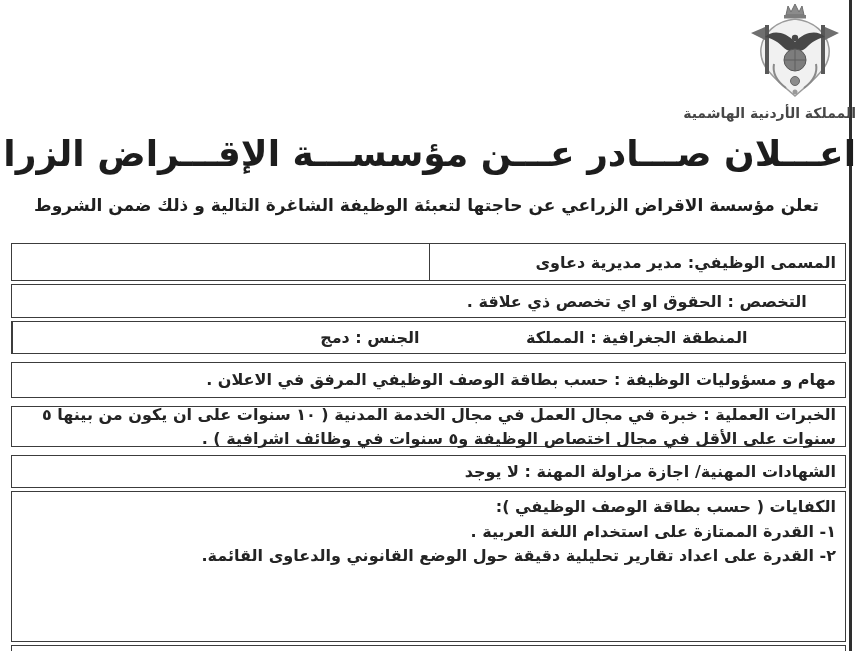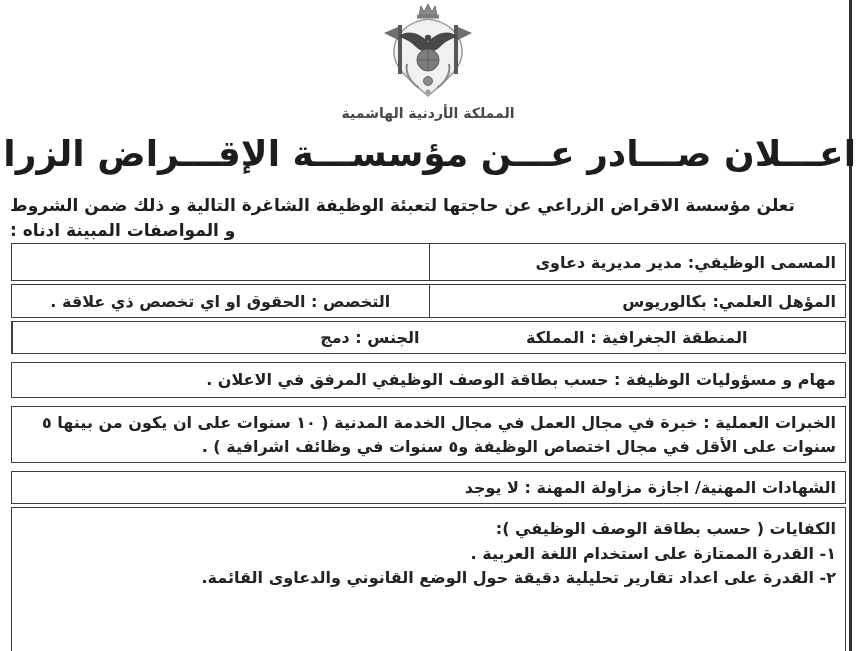--- a/index.html
+++ b/index.html
@@ -13,38 +13,38 @@
     color:#222222;
   }
   
   .col-rule{
     position:absolute;top:0;bottom:0;right:4px;width:3px;
     background:#2e2e2e;
   }
   
   .emblem{
     position:absolute;top:2px;right:0;left:0;
-    display:flex;flex-direction:column;align-items:center;
+    display:flex;flex-direction:column;align-items:flex-start;
   }
   .emblem-label{
     margin-top:1px;
     font-size:14px;font-weight:bold;color:#474747;
     letter-spacing:-1px;
   }
   
   .title{
     position:absolute;top:133px;right:0;left:14px;
     text-align:center;
     font-size:36px;font-weight:bold;color:#1d1d1d;
     white-space:nowrap;
   }
   
   .intro{
     position:absolute;top:193px;right:13px;left:10px;
-    text-align:left;
+    text-align:center;
     font-size:17px;font-weight:bold;color:#1f1f1f;
     line-height:25px;
   }
   .intro .l1{white-space:nowrap;}
   
   .jobtable{
     position:absolute;top:243px;right:10px;left:11px;
   }
   .row{
     box-sizing:border-box;
@@ -68,25 +68,25 @@
     text-align:center;
   }
   .row.full{
     display:flex;align-items:center;
     padding:3px 9px;
     line-height:24px;
     text-align:right;
     margin-top:8px;
   }
   .row.list-row{
-    padding:9px 9px;
+    padding:3px 9px;
     line-height:24.5px;
   }
   .h38{height:38px;} .h34{height:34px;} .h33{height:33px;}
-  .h36{height:36px;} .h55{height:57px;} .h151{height:151px;}
+  .h36{height:36px;} .h55{height:41px;} .h151{height:151px;}
   .partial{height:30px;margin-bottom:0;}
 </style>
 </head>
 <body>
 
 <div class="page">
 
   <div class="col-rule"></div>
 
   <div class="emblem">
@@ -114,31 +114,29 @@
       <circle cx="61" cy="79" r="4.5" fill="#8c8c8c" stroke="#666" stroke-width="1"></circle>
       <circle cx="61" cy="90" r="2.5" fill="#9a9a9a"></circle>
     </svg>
     <div class="emblem-label">المملكة الأردنية الهاشمية</div>
   </div>
 
   <div class="title">اعـــلان صـــادر عـــن مؤسســـة الإقـــراض الزراعـــي</div>
 
   <div class="intro">
     <div class="l1">تعلن مؤسسة الاقراض الزراعي عن حاجتها لتعبئة الوظيفة الشاغرة التالية و ذلك ضمن الشروط</div>
-    <div class="l2">و المواصفات المبينة ادناه :</div>
   </div>
 
   <div class="jobtable">
 
     <div class="row two h38">
       <div class="cell r">المسمى الوظيفي: مدير مديرية دعاوى</div>
     </div>
 
     <div class="row two h34">
-      <div class="cell r">المؤهل العلمي: بكالوريوس</div>
       <div class="cell l">التخصص : الحقوق او اي تخصص ذي علاقة .</div>
     </div>
 
     <div class="row two h33">
       <div class="cell l">المنطقة الجغرافية : المملكة</div>
       <div class="cell r">الجنس : دمج</div>
     </div>
 
     <div class="row full h36">
       <span>مهام و مسؤوليات الوظيفة : حسب بطاقة الوصف الوظيفي المرفق في الاعلان .</span>

